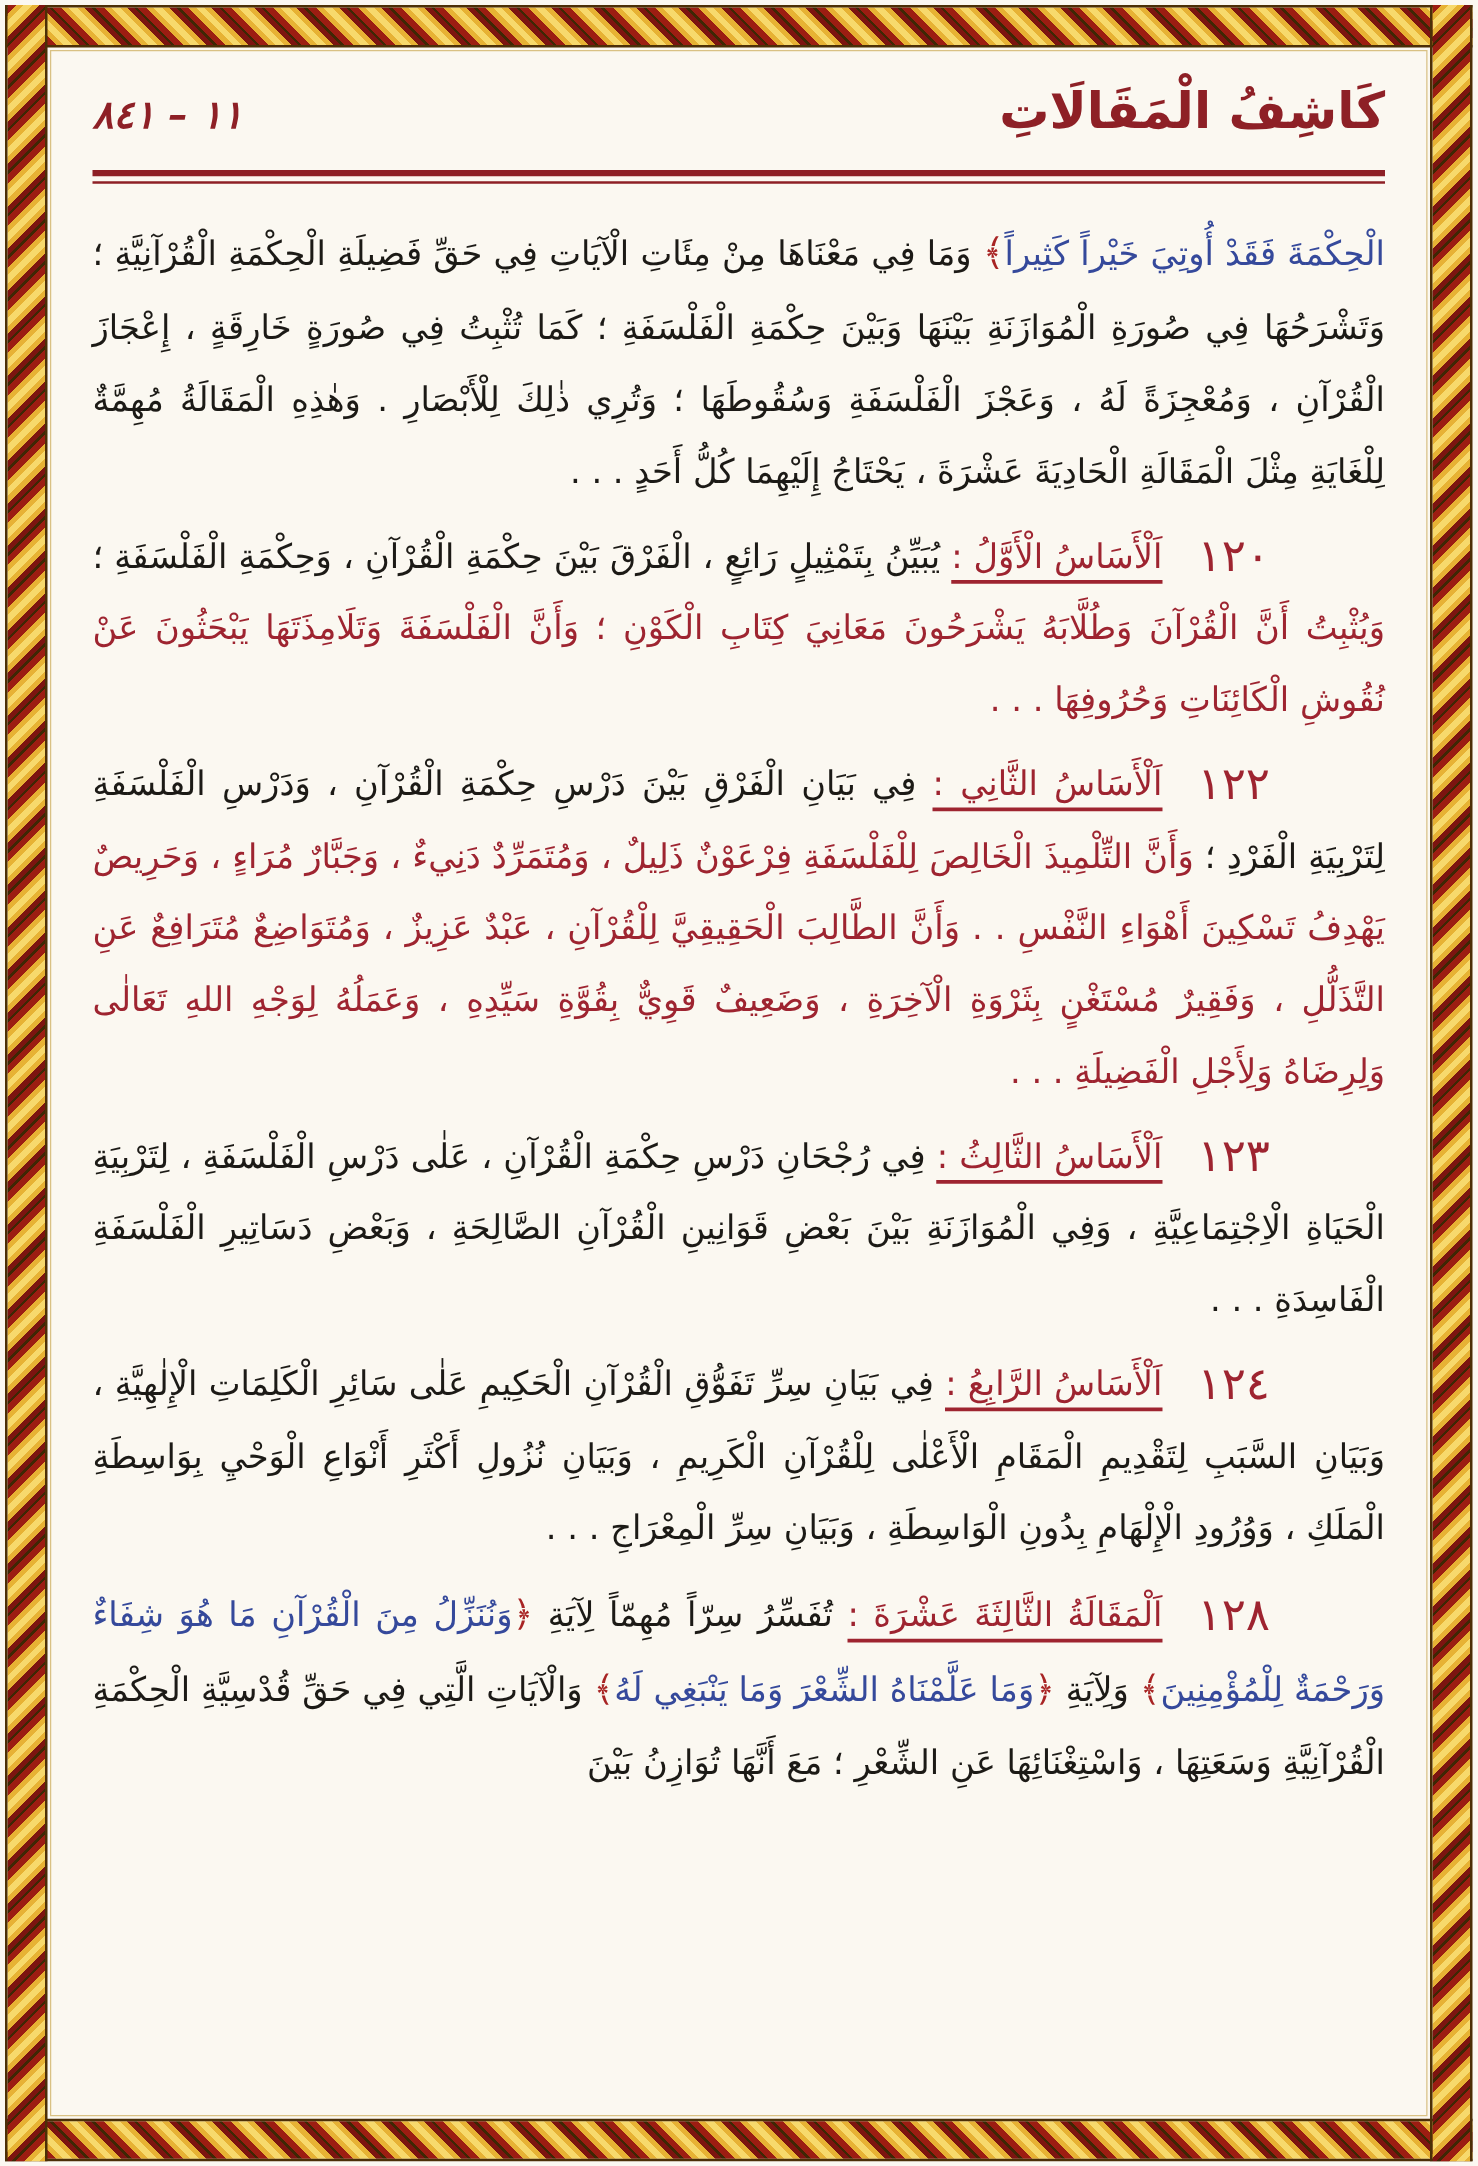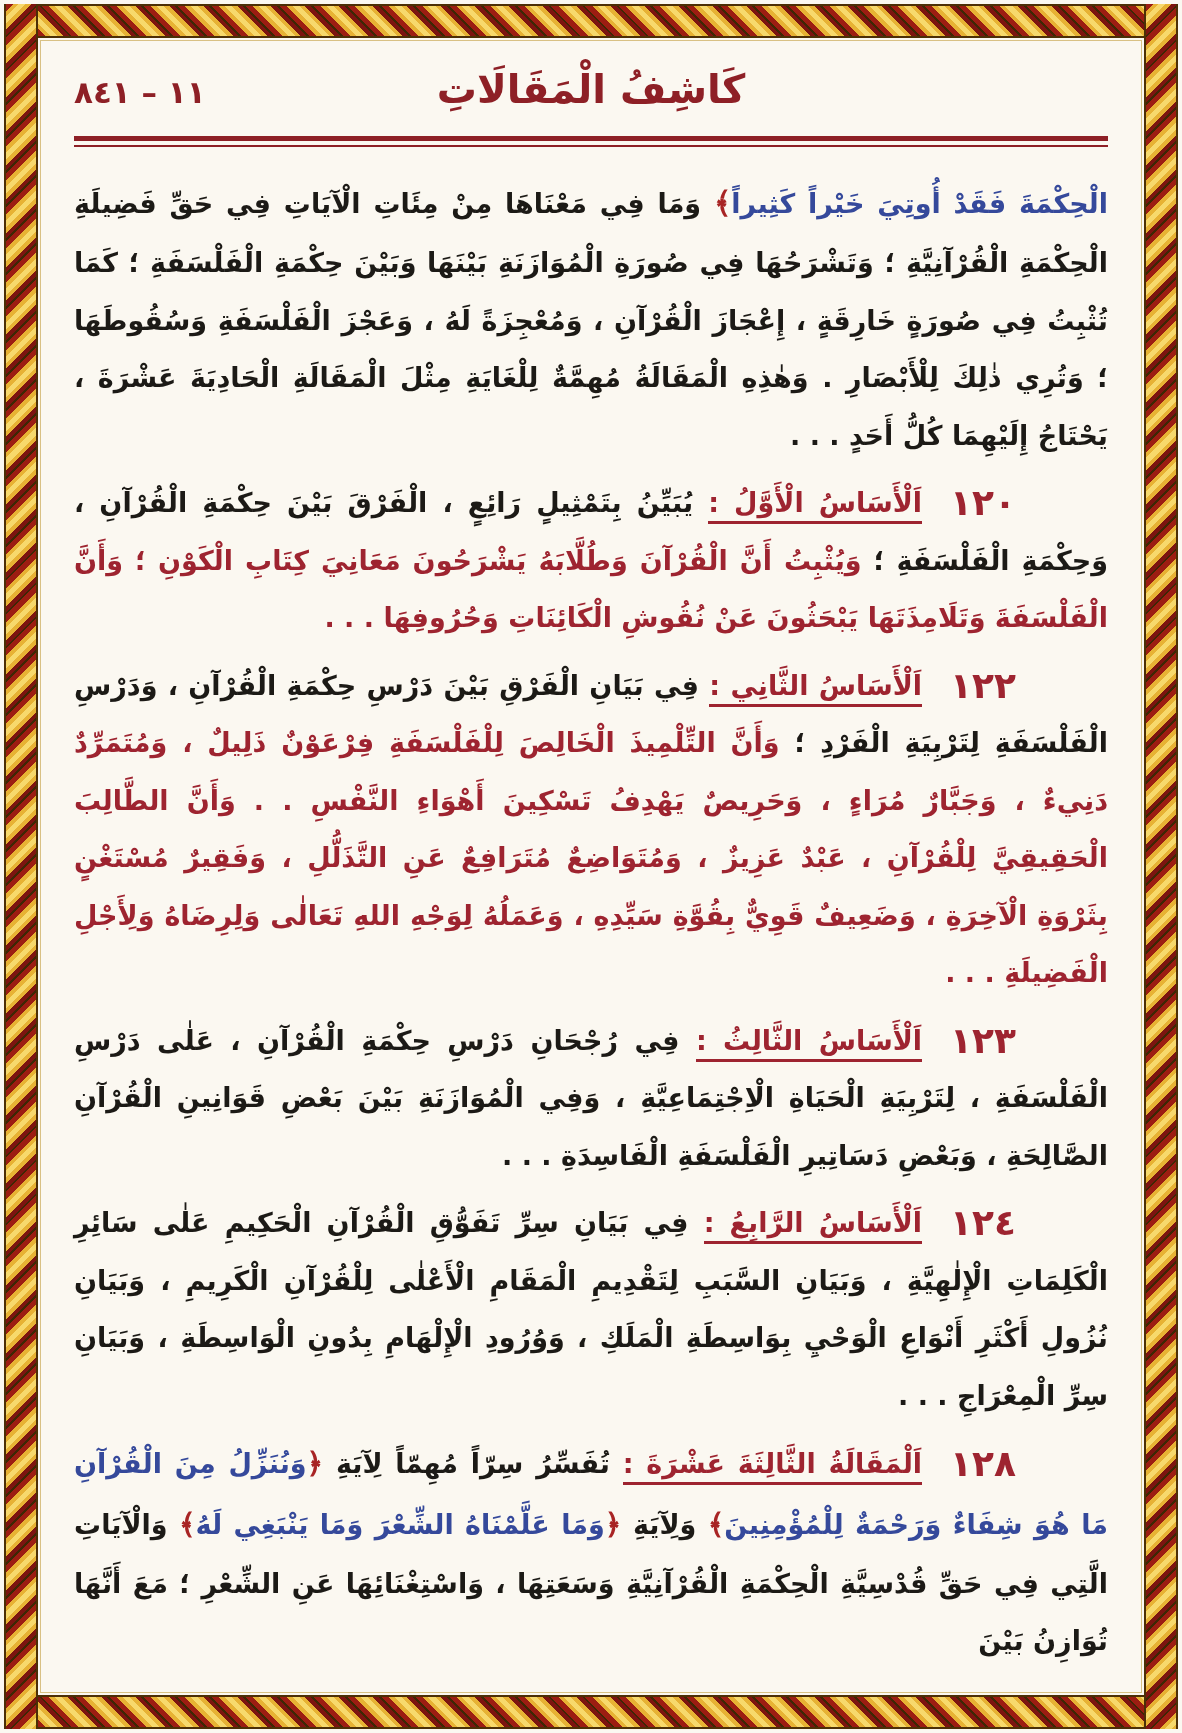--- a/index.html
+++ b/index.html
@@ -40,36 +40,37 @@
     direction:rtl;
   }
   .header{position:relative;height:74px;}
   .watermark{
     position:absolute;left:8%;right:8%;top:18px;
     text-align:center;font-size:37px;font-weight:bold;
     color:#c9bfac;letter-spacing:2px;white-space:nowrap;
     z-index:1;
   }
   .page-title{
-    position:absolute;left:0;right:0;top:14px;text-align:center;
+    position:absolute;left:0;right:0;top:14px;text-align:right;
     font-size:40px;font-weight:bold;color:#8e2026;z-index:2;
     text-shadow:2px 0 0 #fbf8f1,-2px 0 0 #fbf8f1,0 2px 0 #fbf8f1,0 -2px 0 #fbf8f1,
       2px 2px 0 #fbf8f1,-2px -2px 0 #fbf8f1,2px -2px 0 #fbf8f1,-2px 2px 0 #fbf8f1;
   }
   .page-label{
     position:absolute;left:0;top:22px;z-index:2;
     font-size:31px;font-weight:bold;color:#8e2026;
     direction:rtl;
+    font-style:italic;
   }
   .rule-thick{height:5px;background:#8e2026;margin-top:10px;}
   .rule-thin{height:2px;background:#8e2026;margin-top:4px;}
 
   .body-text{
     margin-top:24px;
-    font-size:27px;font-weight:bold;color:#1c1a16;
+    font-size:27px;font-weight:normal;color:#1c1a16;
     line-height:2.13;text-align:justify;
   }
   .para{margin:0 0 6px 0;}
   .section{margin:10px 0 0 0;text-indent:92px;}
   .sec-num{
     font-size:36px;color:#9e2430;line-height:1;
     margin-left:28px;vertical-align:-3px;letter-spacing:2px;
   }
   .sec-title{
     color:#9e2430;border-bottom:3px solid #9e2430;padding-bottom:3px;margin-top:10px;

